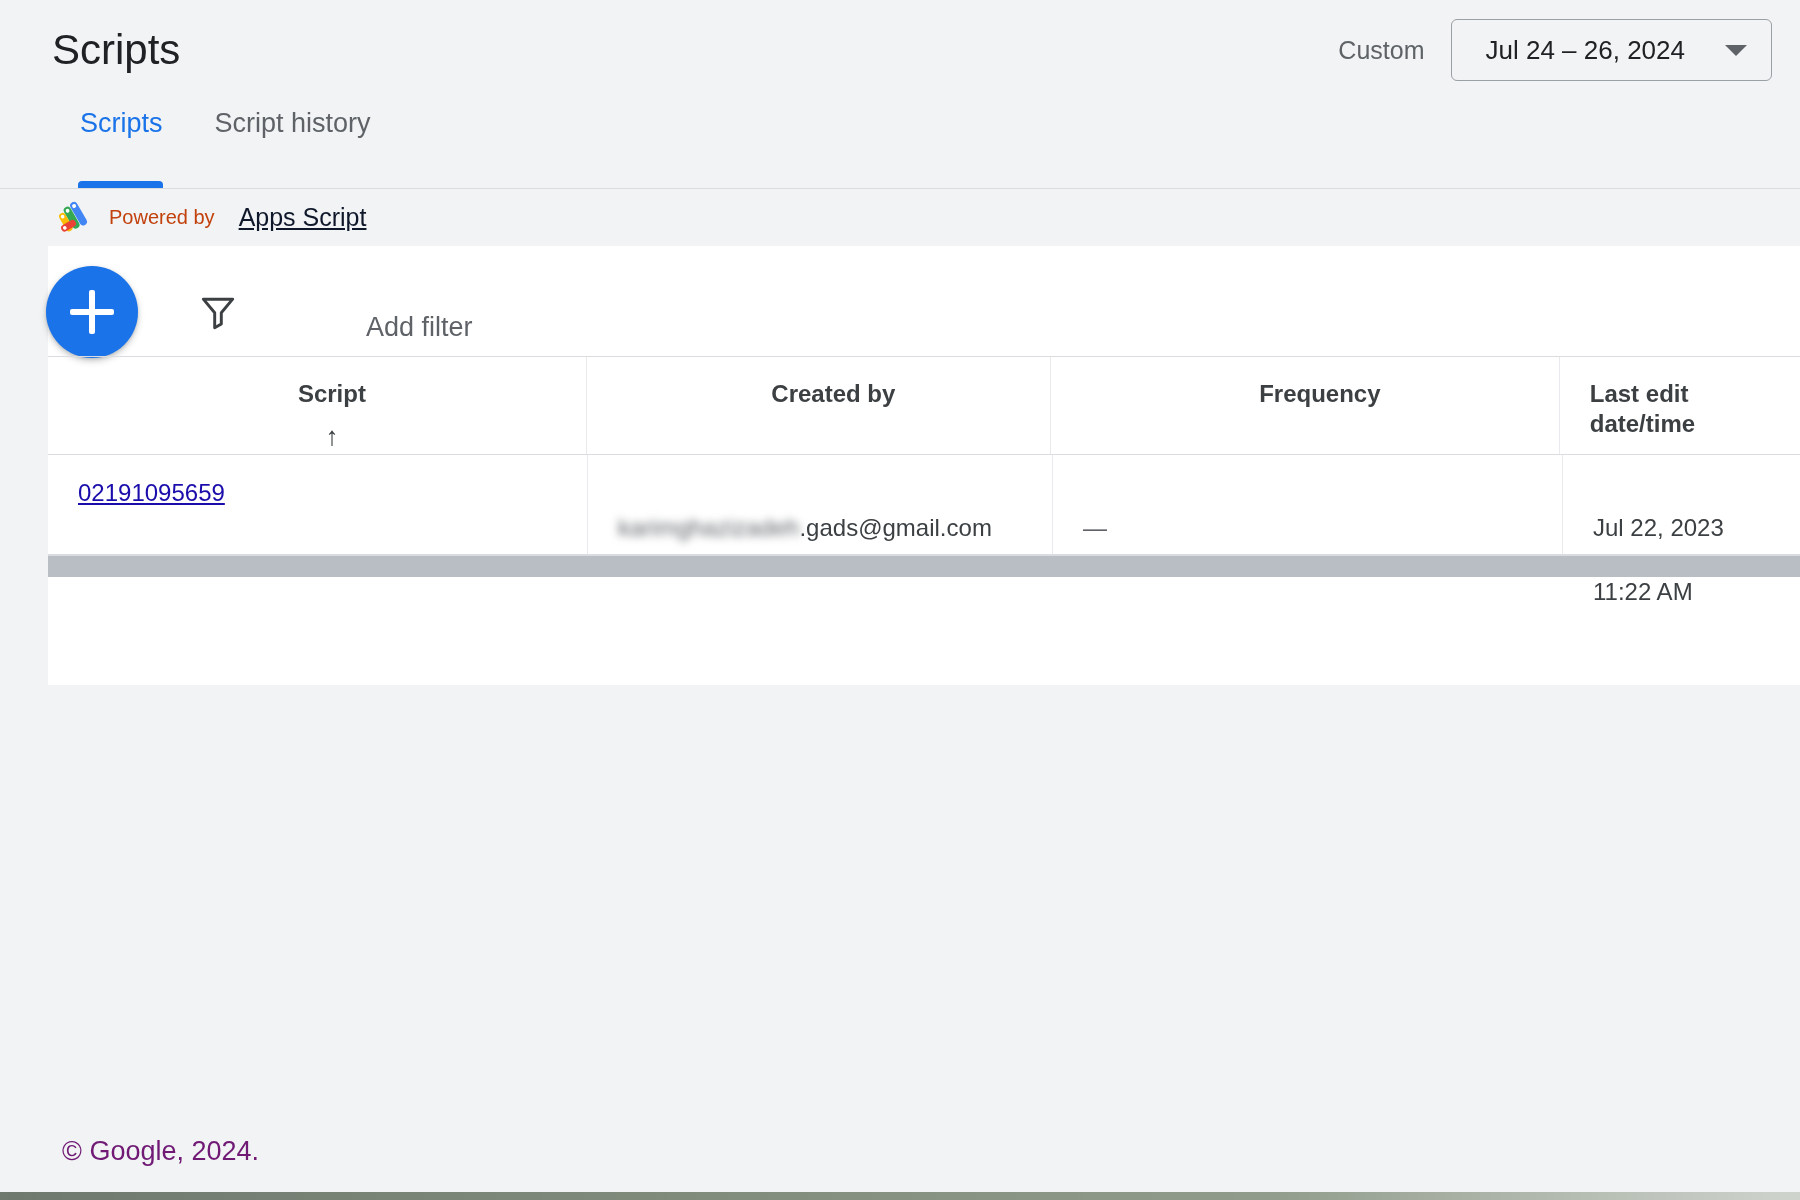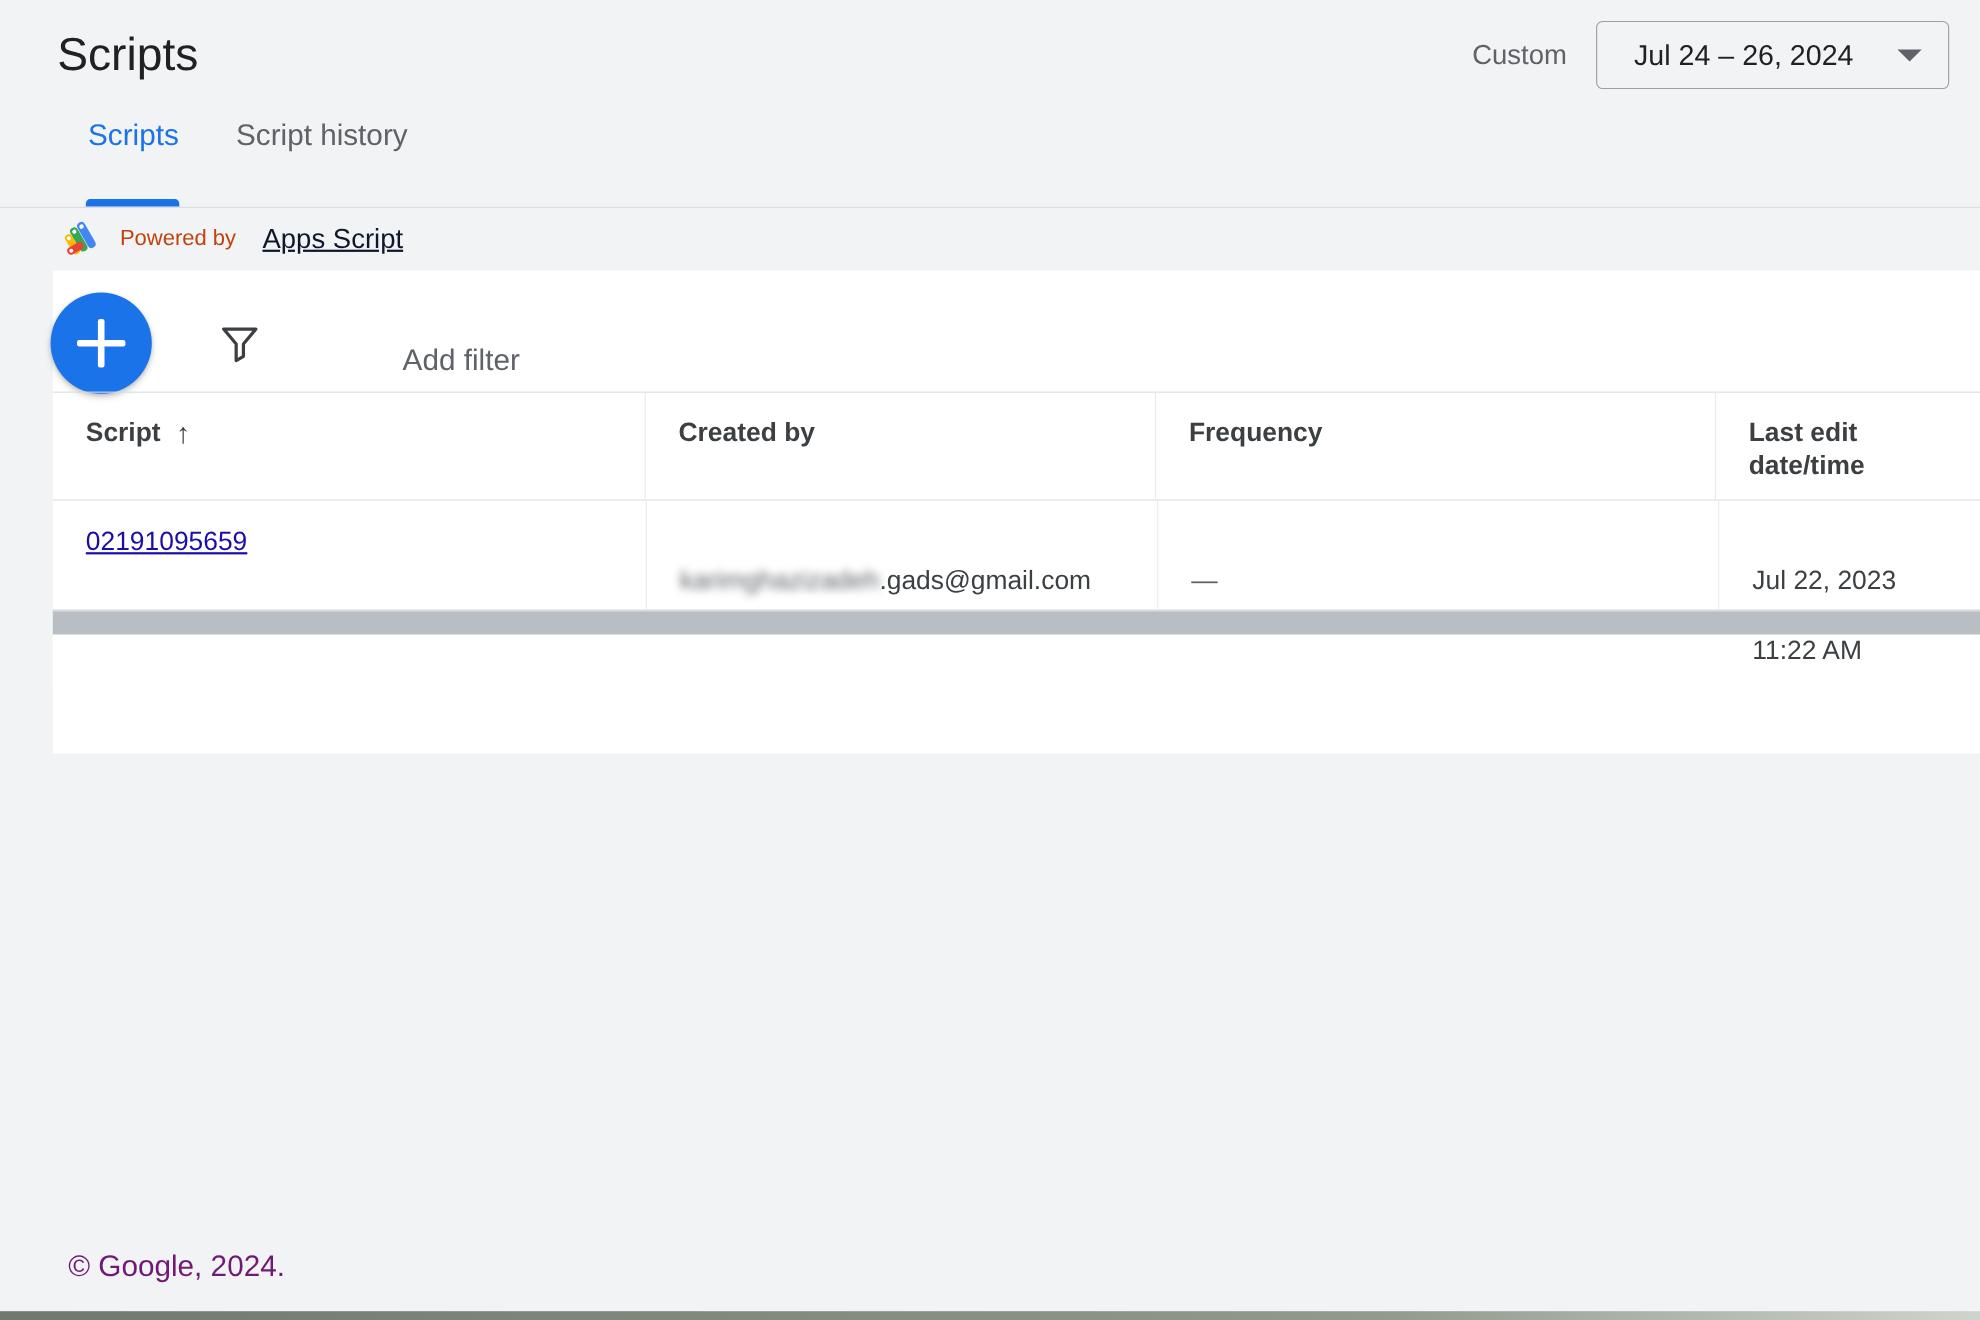--- a/index.html
+++ b/index.html
@@ -217,20 +217,21 @@
   .row.head { height: 98px; }
   .row.head .cell { padding-top: 22px; }
   .th {
     font-size: 24px;
     font-weight: 700;
     color: #3c4043;
     line-height: 1.24;
     display: flex;
     align-items: center;
     gap: 14px;
+    flex-direction: column;
   }
   .sort-arrow {
     font-size: 26px;
     color: #3c4043;
     font-weight: 400;
     line-height: 1;
   }
 
   .row.data { height: 100px; justify-content: flex-end; }
   .td {

